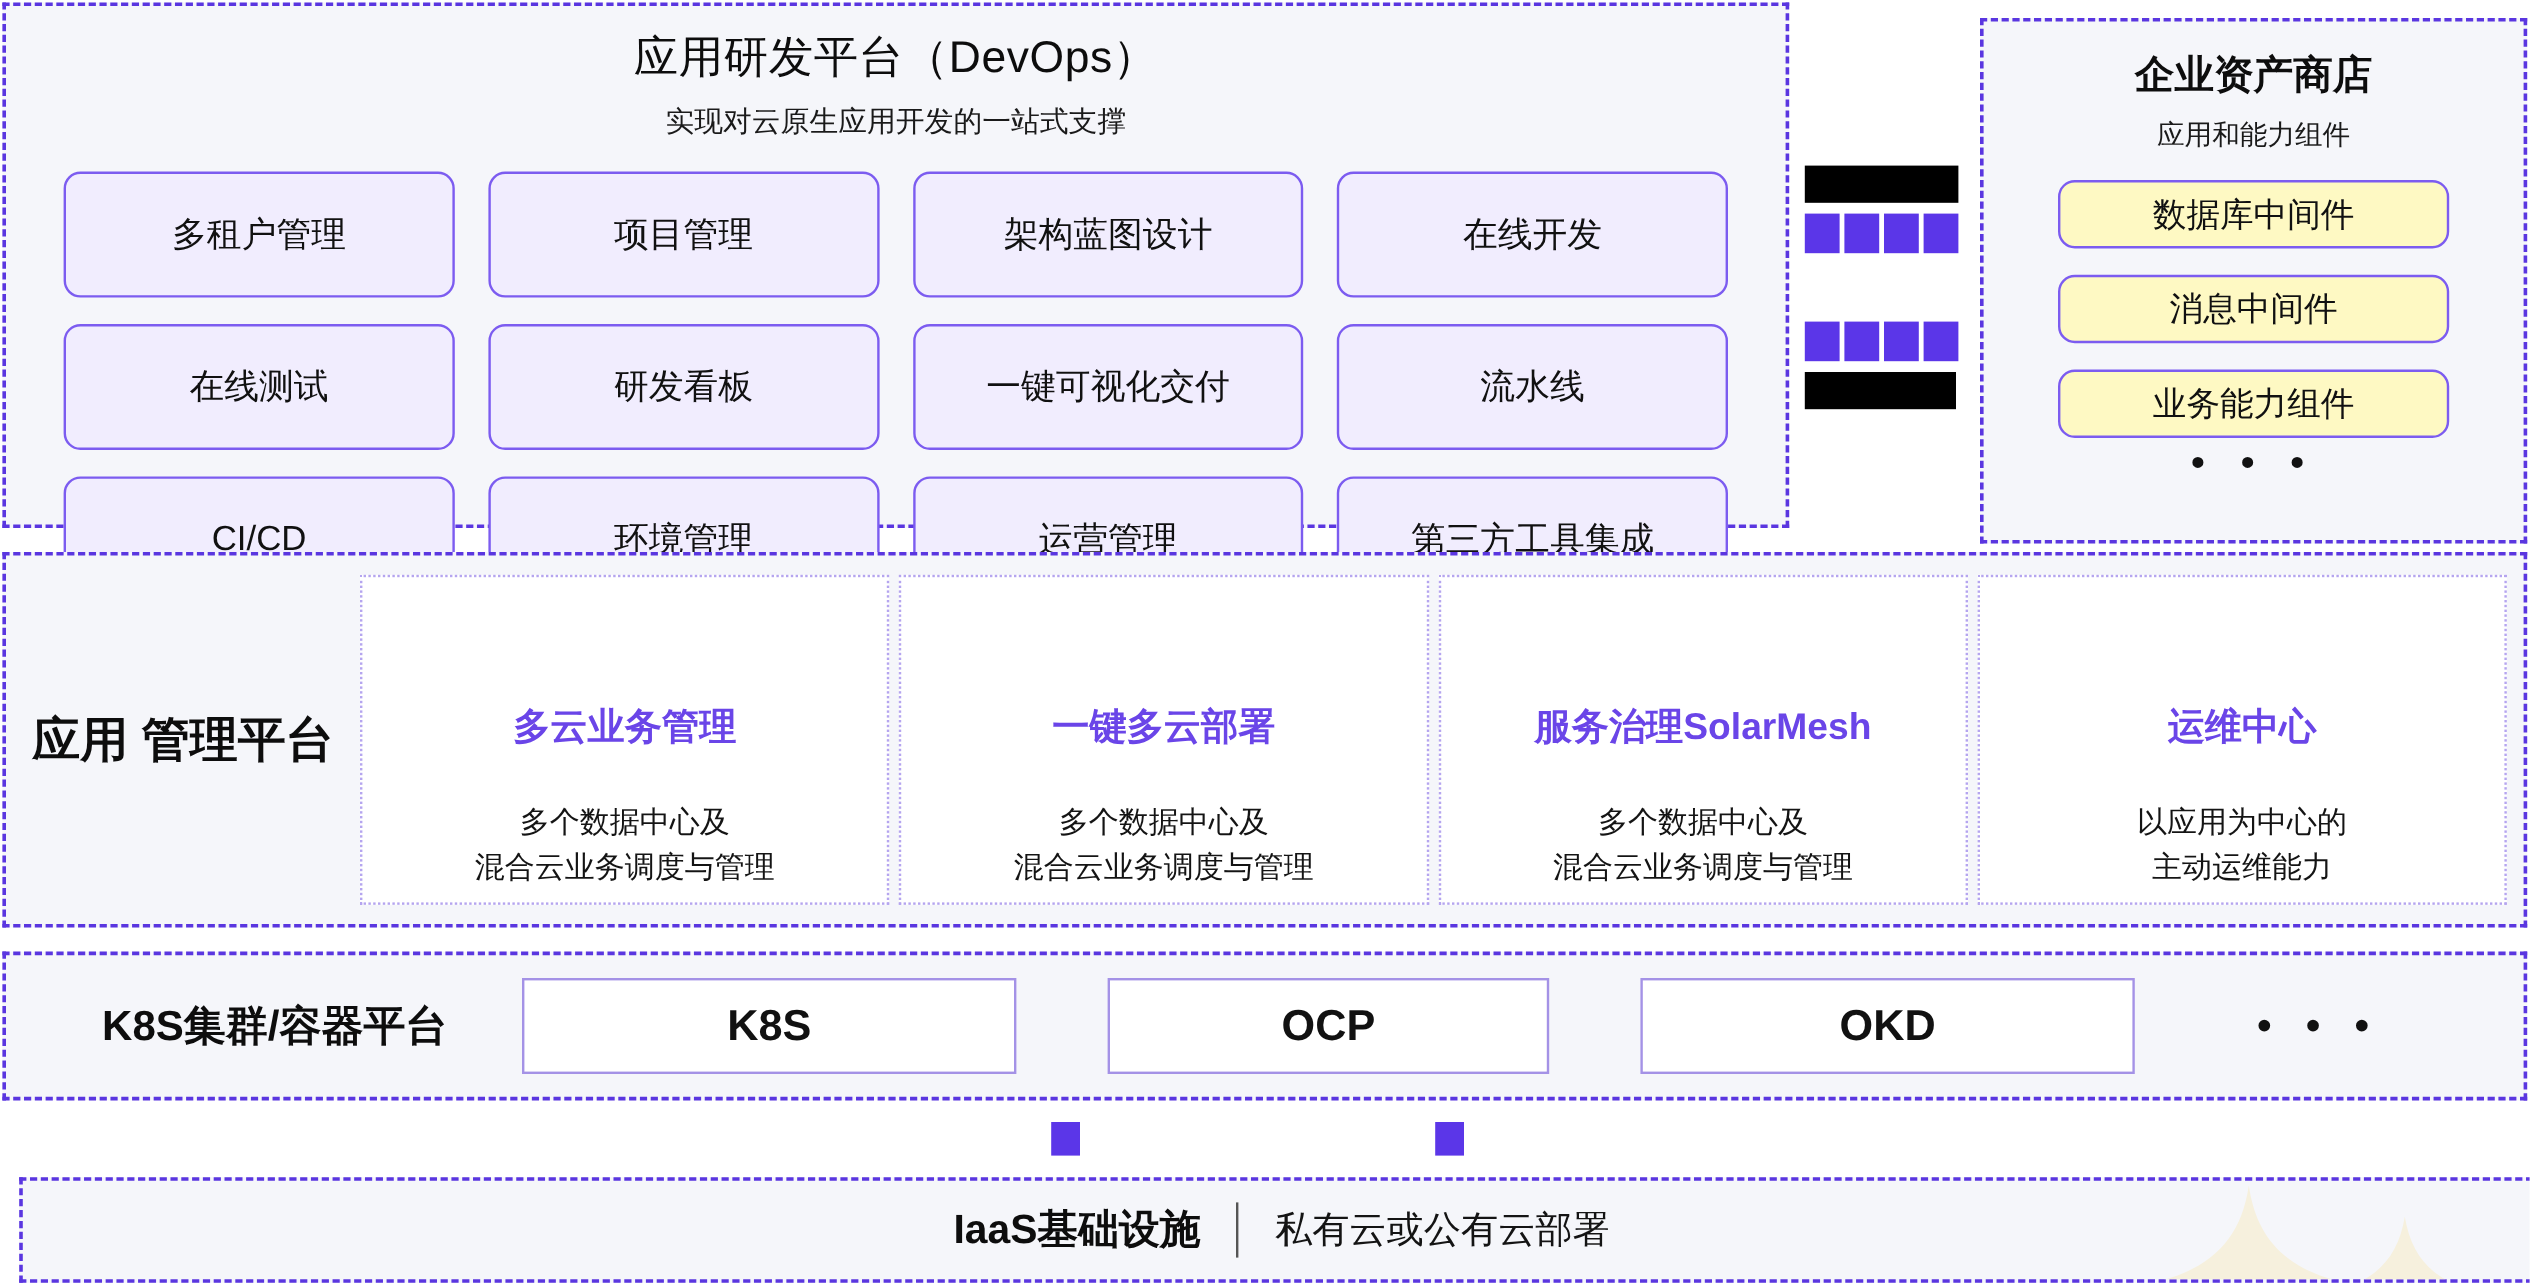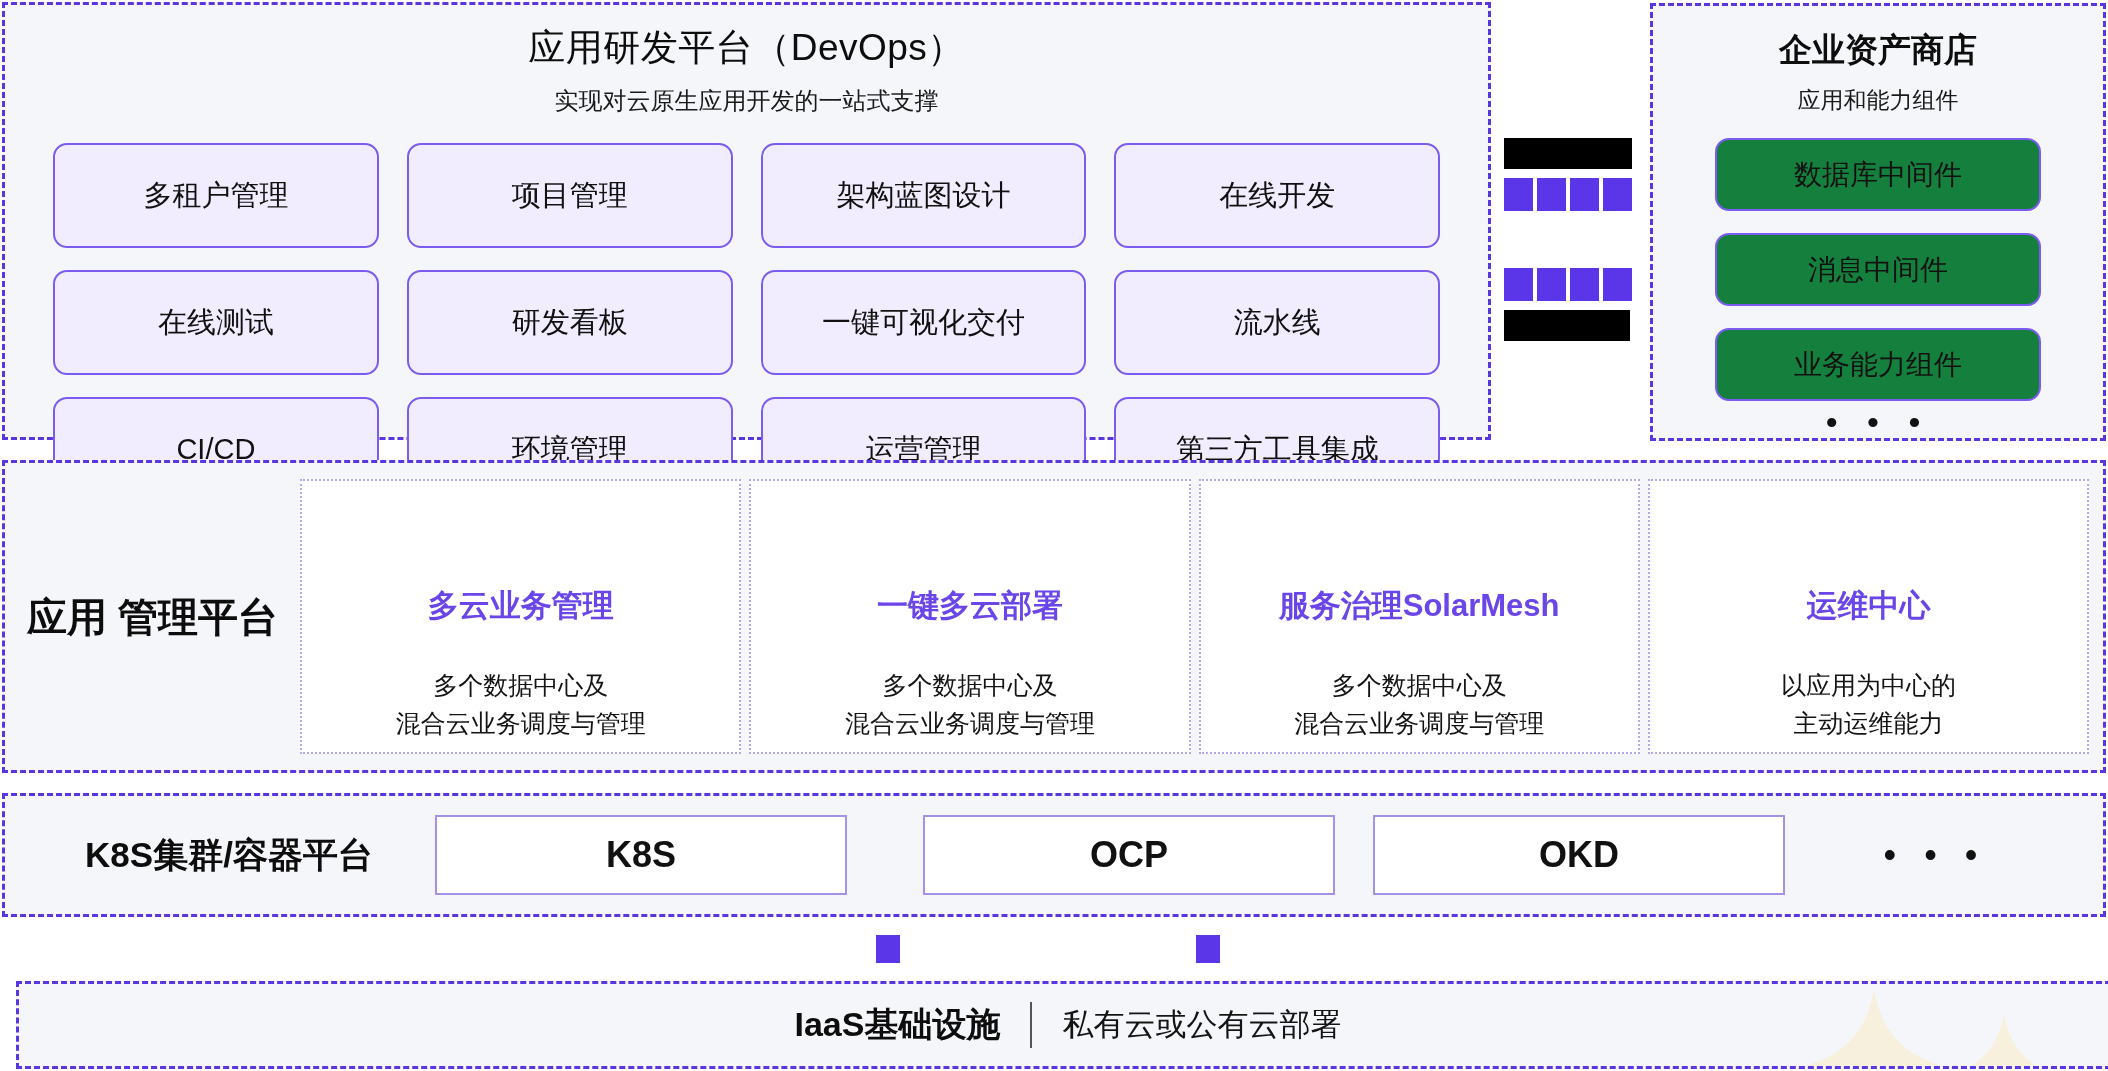--- a/index.html
+++ b/index.html
@@ -67,31 +67,31 @@
     left:6px;
   }
   #redact-top{top:138px;width:128px;height:31px;}
   #redact-bottom{top:310px;width:126px;height:31px;}
   .sqrow{position:absolute;left:6px;display:flex;gap:4px;}
   #sqrow-top{top:178px;}
   #sqrow-bottom{top:268px;}
   .sq{width:29px;height:33px;background:#5b36e8;}
 
   
-  #store-panel{left:1650px;top:3px;width:456px;height:438px;}
+  #store-panel{left:1650px;top:15px;width:456px;height:438px;}
   .store-title{
     text-align:center;font-size:33px;font-weight:bold;margin-top:22px;color:#0d0d0d;
   }
   .store-sub{
     text-align:center;font-size:23px;margin-top:12px;color:#1a1a1a;
   }
   .store-list{margin:22px 62px 0 62px;display:flex;flex-direction:column;gap:22px;}
   .store-chip{
-    height:73px;
-    background:#15803d;
+    height:57px;
+    background:#fef9c3;
     border:2px solid #7c5cf0;
     border-radius:14px;
     display:flex;align-items:center;justify-content:center;
     font-size:28px;box-sizing:border-box;color:#111;
   }
   .store-dots{
     text-align:center;font-size:34px;letter-spacing:10px;
     margin-top:4px;color:#111;line-height:34px;
   }
 
@@ -130,21 +130,21 @@
   }
   .k8s-box{
     height:80px;
     background:#ffffff;
     border:2px solid #a492e6;
     display:flex;align-items:center;justify-content:center;
     font-size:36px;font-weight:bold;color:#111;
     box-sizing:border-box;
   }
   #k8s-box-0{width:412px;margin-right:76px;}
-  #k8s-box-1{width:412px;margin-right:38px;}
+  #k8s-box-1{width:368px;margin-right:76px;}
   #k8s-box-2{width:412px;}
   .k8s-dots{
     flex:1;text-align:center;font-size:36px;letter-spacing:9px;color:#111;
   }
 
   
   .connector{position:absolute;width:24px;height:28px;background:#5b36e8;}
   #connector-0{left:876px;top:935px;}
   #connector-1{left:1196px;top:935px;}
 

